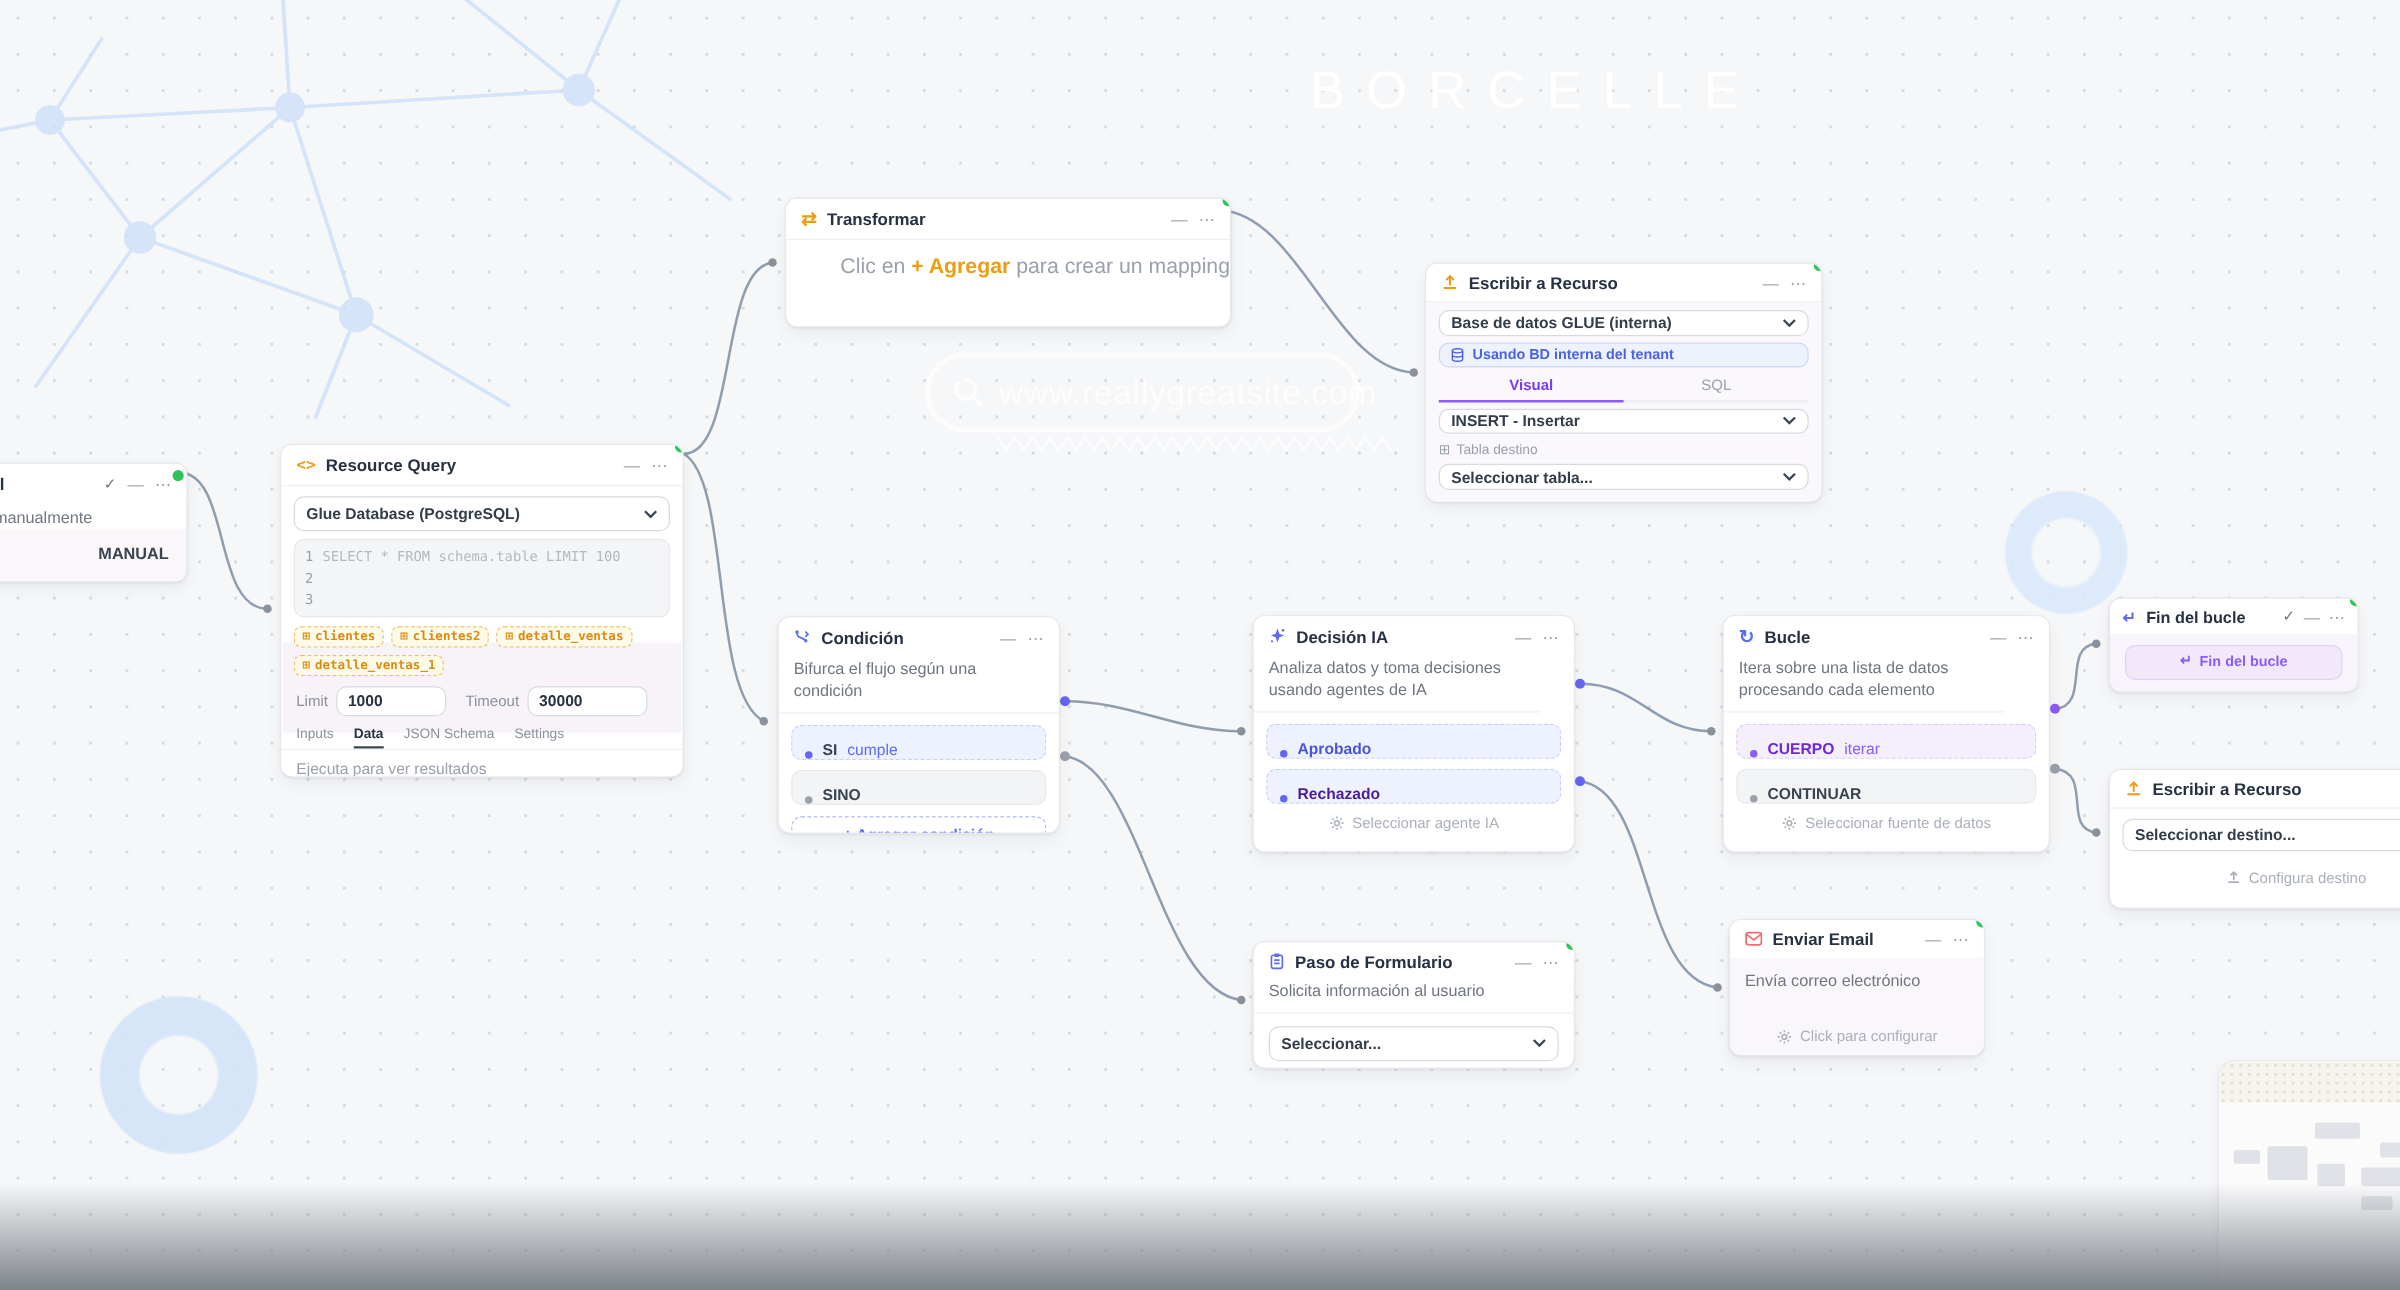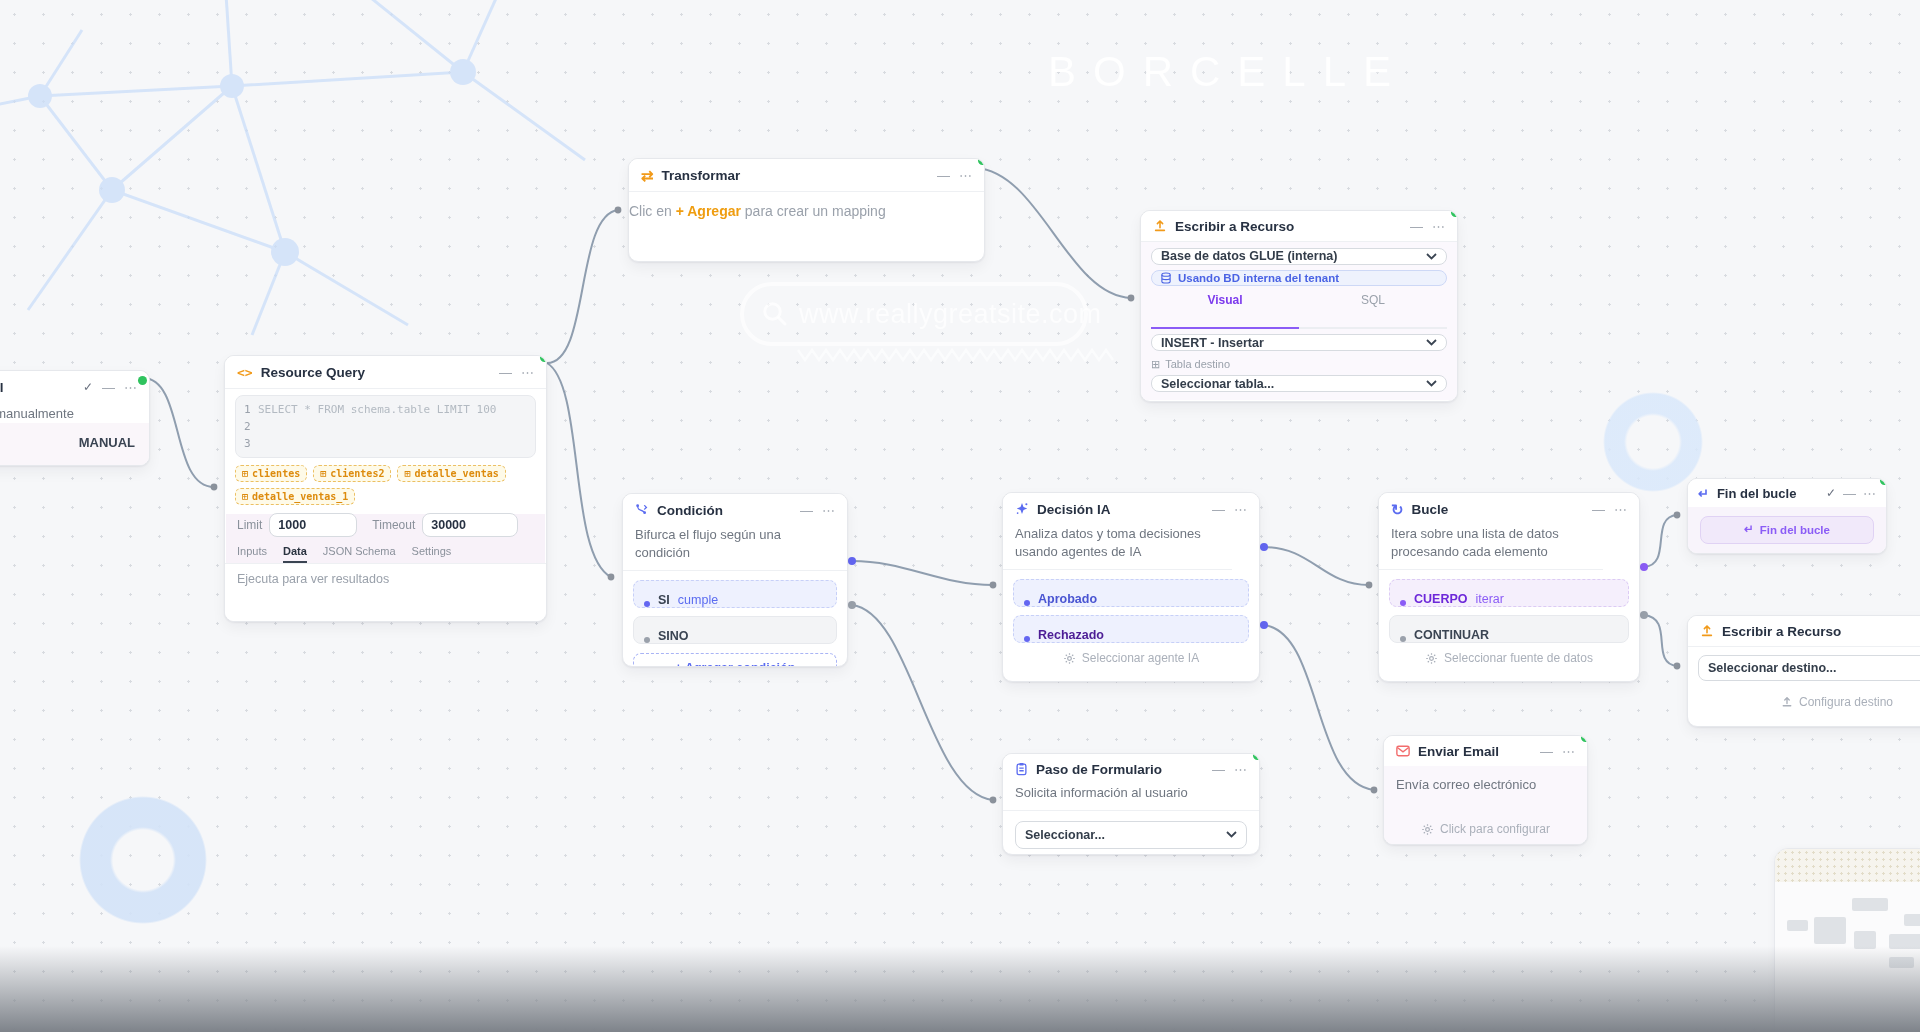--- a/index.html
+++ b/index.html
@@ -70,21 +70,21 @@
     font-size:12.5px;font-weight:700;color:#273142;font-family:"Liberation Sans",sans-serif;box-sizing:content-box;}
   .rq-tabs{display:flex;gap:16px;margin:8px 12px 0;font-size:11px;color:#8a919b;position:relative;z-index:1;}
   .rq-tab{padding-bottom:4px;}
   .rq-tab.active{color:#2a3340;font-weight:700;border-bottom:2px solid #3a4452;}
 
   
   #n-escribir1 .body{background:#fbf8fd;position:relative;z-index:1;padding:6px 10px 8px;display:flex;flex-direction:column;gap:5px;height:calc(100% - 32px);box-sizing:border-box;}
   .info-banner{display:flex;align-items:center;gap:6px;background:#eef2fd;border:1px solid #cdd8f6;border-radius:8px;
     padding:0 8px;height:23px;color:#4a63e4;font-size:11.5px;font-weight:600;}
   .vs-tabs{display:flex;text-align:center;font-size:12px;margin-top:2px;}
-  .vs-tab{flex:1;padding-bottom:20px;color:#9aa1ab;border-bottom:2px solid #eceef2;}
+  .vs-tab{flex:1;padding-bottom:5px;color:#9aa1ab;border-bottom:2px solid #eceef2;}
   .vs-tab.active{color:#7c3aed;font-weight:700;border-bottom:2.5px solid #8b5cf6;}
   .small-label{display:flex;align-items:center;gap:5px;color:#9aa1ab;font-size:11px;margin-top:2px;}
 
   
   .row-indigo{background:#eef1fe;border:1px dashed #c7d0f8;}
   .row-purple{background:#f5effc;border:1px dashed #dccbf4;}
   .row-gray{background:#f3f4f6;border:1px solid #e7e9ed;}
   .add-dashed{margin:0 10px;height:28px;border:1.5px dashed #a9b4f5;border-radius:8px;display:flex;align-items:center;justify-content:center;
     color:#5b6cf0;font-size:12.5px;font-weight:600;background:transparent;}
 
@@ -204,20 +204,28 @@
   <div class="node" id="n-resource" style="left:224px;top:355px;width:323px;height:267px;">
     <div class="rq-tint"></div>
     <div class="nhead">
       <span class="icon" style="font-family:'DejaVu Sans Mono',monospace;color:#f19a1a;font-weight:700;font-size:13px;">&lt;&gt;</span>
       <span class="ntitle">Resource Query</span>
       <span class="hacts">
         <span class="hact">—</span>
         <span class="hact">⋯</span>
       </span>
     </div>
+    <div class="sel" style="margin:8px 10px 0;position:relative;z-index:1;">
+      <span class="txt">Glue Database (PostgreSQL)</span>
+      <span class="icon">
+        <svg width="11" height="7" viewBox="0 0 11 7" fill="none">
+            <path d="M1 1l4.5 4.5L10 1" stroke="#3a4452" stroke-width="1.8"></path>
+          </svg>
+      </span>
+    </div>
     <div class="code">
       <div><span class="ln">1</span><span class="ph">SELECT * FROM schema.table LIMIT 100</span></div>
       <div><span class="ln">2</span></div>
       <div><span class="ln">3</span></div>
     </div>
     <div class="chips">
       <span class="chip">
           <span class="icon">⊞</span>
           <span>clientes</span>
         </span>
@@ -255,21 +263,21 @@
 
   <div class="node" id="n-transformar" style="left:628px;top:158px;width:357px;height:104px;">
     <div class="nhead">
       <span class="icon" style="color:#f19a1a;font-size:15px;font-weight:700;">⇄</span>
       <span class="ntitle">Transformar</span>
       <span class="hacts">
         <span class="hact">—</span>
         <span class="hact">⋯</span>
       </span>
     </div>
-    <div style="text-align:left;padding-top:11px;font-size:14px;color:#9aa1ab;">
+    <div style="text-align:right;padding-top:11px;font-size:17px;color:#9aa1ab;">
       <span>Clic en</span>
       <span style="color:#ef9d10;font-weight:700;">+ Agregar</span>
       <span>para crear un mapping</span>
     </div>
     <span class="status-dot" style="right:-3px;top:-3px;"></span>
   </div>
 
   <div class="node" id="n-escribir1" style="left:1140px;top:210px;width:318px;height:192px;">
     <div class="nhead" style="height:30px;">
       <span class="icon">

